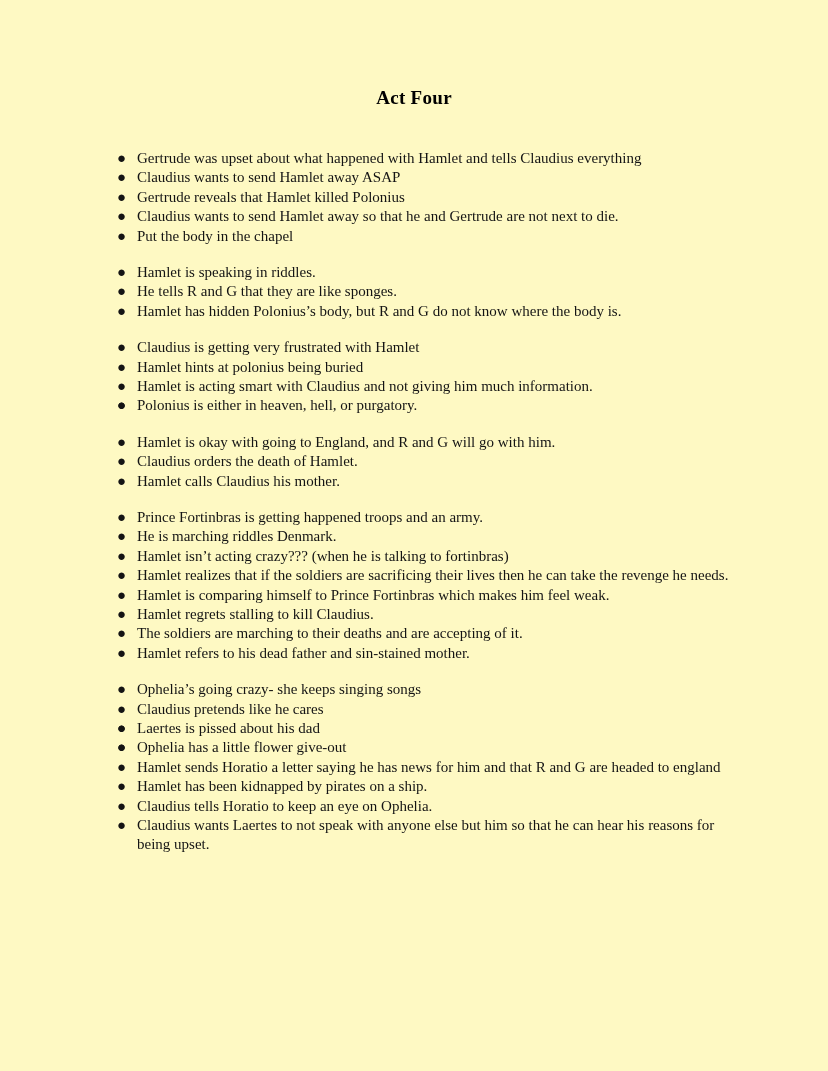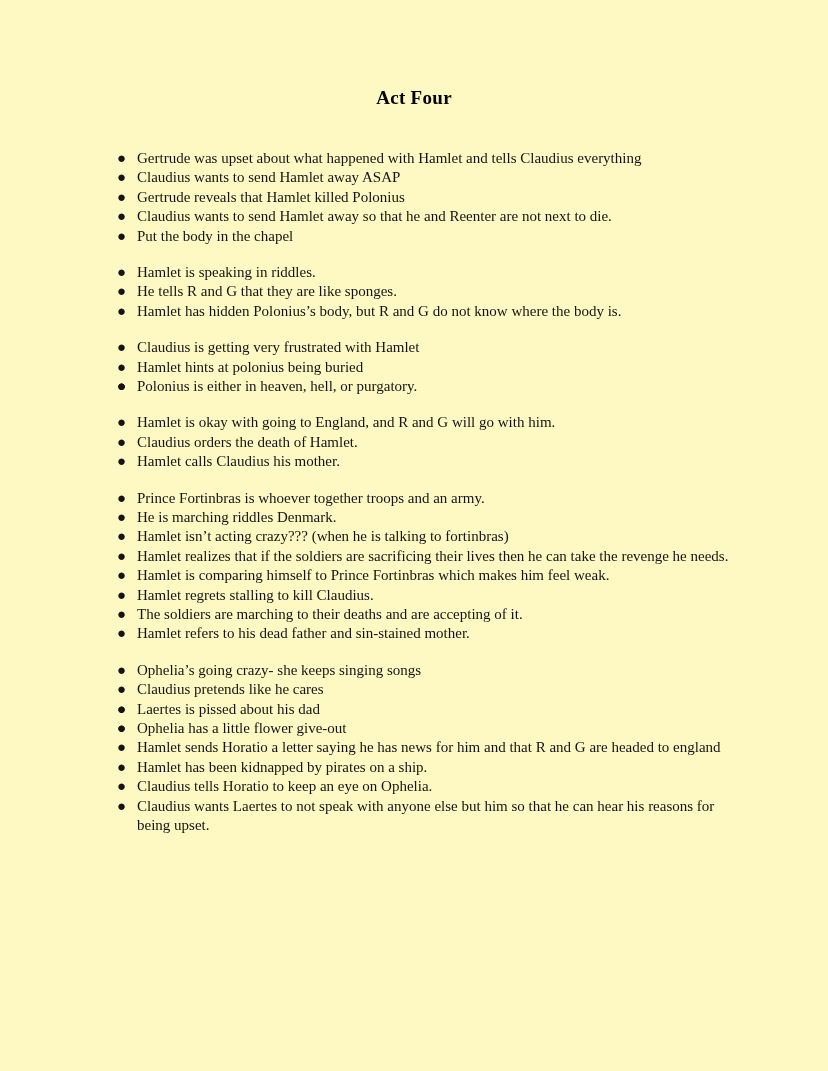--- a/index.html
+++ b/index.html
@@ -65,42 +65,42 @@
 </head>
 <body>
 
 <div class="page">
   <h1 class="doc-title">Act Four</h1>
   <div class="content" id="body-content">
       <ul class="bullet-group">
         <li class="bullet-item"><span class="dot">●</span><span class="bullet-text">Gertrude was upset about what happened with Hamlet and tells Claudius everything</span></li>
         <li class="bullet-item"><span class="dot">●</span><span class="bullet-text">Claudius wants to send Hamlet away ASAP</span></li>
         <li class="bullet-item"><span class="dot">●</span><span class="bullet-text">Gertrude reveals that Hamlet killed Polonius</span></li>
-        <li class="bullet-item"><span class="dot">●</span><span class="bullet-text">Claudius wants to send Hamlet away so that he and Reenter are not next to die.</span></li>
+        <li class="bullet-item"><span class="dot">●</span><span class="bullet-text">Claudius wants to send Hamlet away so that he and Gertrude are not next to die.</span></li>
         <li class="bullet-item"><span class="dot">●</span><span class="bullet-text">Put the body in the chapel</span></li>
       </ul>
       <ul class="bullet-group">
         <li class="bullet-item"><span class="dot">●</span><span class="bullet-text">Hamlet is speaking in riddles.</span></li>
         <li class="bullet-item"><span class="dot">●</span><span class="bullet-text">He tells R and G that they are like sponges.</span></li>
         <li class="bullet-item"><span class="dot">●</span><span class="bullet-text">Hamlet has hidden Polonius’s body, but R and G do not know where the body is.</span></li>
       </ul>
       <ul class="bullet-group">
         <li class="bullet-item"><span class="dot">●</span><span class="bullet-text">Claudius is getting very frustrated with Hamlet</span></li>
         <li class="bullet-item"><span class="dot">●</span><span class="bullet-text">Hamlet hints at polonius being buried</span></li>
-        <li class="bullet-item"><span class="dot">●</span></li>
+        <li class="bullet-item"><span class="dot">●</span><span class="bullet-text">Hamlet is acting smart with Claudius and not giving him much information.</span></li>
         <li class="bullet-item"><span class="dot">●</span></li>
         <li class="bullet-item"><span class="dot">●</span><span class="bullet-text">Polonius is either in heaven, hell, or purgatory.</span></li>
       </ul>
       <ul class="bullet-group">
         <li class="bullet-item"><span class="dot">●</span><span class="bullet-text">Hamlet is okay with going to England, and R and G will go with him.</span></li>
         <li class="bullet-item"><span class="dot">●</span><span class="bullet-text">Claudius orders the death of Hamlet.</span></li>
         <li class="bullet-item"><span class="dot">●</span><span class="bullet-text">Hamlet calls Claudius his mother.</span></li>
       </ul>
       <ul class="bullet-group">
-        <li class="bullet-item"><span class="dot">●</span><span class="bullet-text">Prince Fortinbras is whoever together troops and an army.</span></li>
+        <li class="bullet-item"><span class="dot">●</span><span class="bullet-text">Prince Fortinbras is getting happened troops and an army.</span></li>
         <li class="bullet-item"><span class="dot">●</span><span class="bullet-text">He is marching riddles Denmark.</span></li>
         <li class="bullet-item"><span class="dot">●</span><span class="bullet-text">Hamlet isn’t acting crazy??? (when he is talking to fortinbras)</span></li>
         <li class="bullet-item"><span class="dot">●</span><span class="bullet-text">Hamlet realizes that if the soldiers are sacrificing their lives then he can take the revenge he needs.</span></li>
         <li class="bullet-item"><span class="dot">●</span><span class="bullet-text">Hamlet is comparing himself to Prince Fortinbras which makes him feel weak.</span></li>
         <li class="bullet-item"><span class="dot">●</span><span class="bullet-text">Hamlet regrets stalling to kill Claudius.</span></li>
         <li class="bullet-item"><span class="dot">●</span><span class="bullet-text">The soldiers are marching to their deaths and are accepting of it.</span></li>
         <li class="bullet-item"><span class="dot">●</span><span class="bullet-text">Hamlet refers to his dead father and sin-stained mother.</span></li>
       </ul>
       <ul class="bullet-group">
         <li class="bullet-item"><span class="dot">●</span><span class="bullet-text">Ophelia’s going crazy- she keeps singing songs</span></li>

